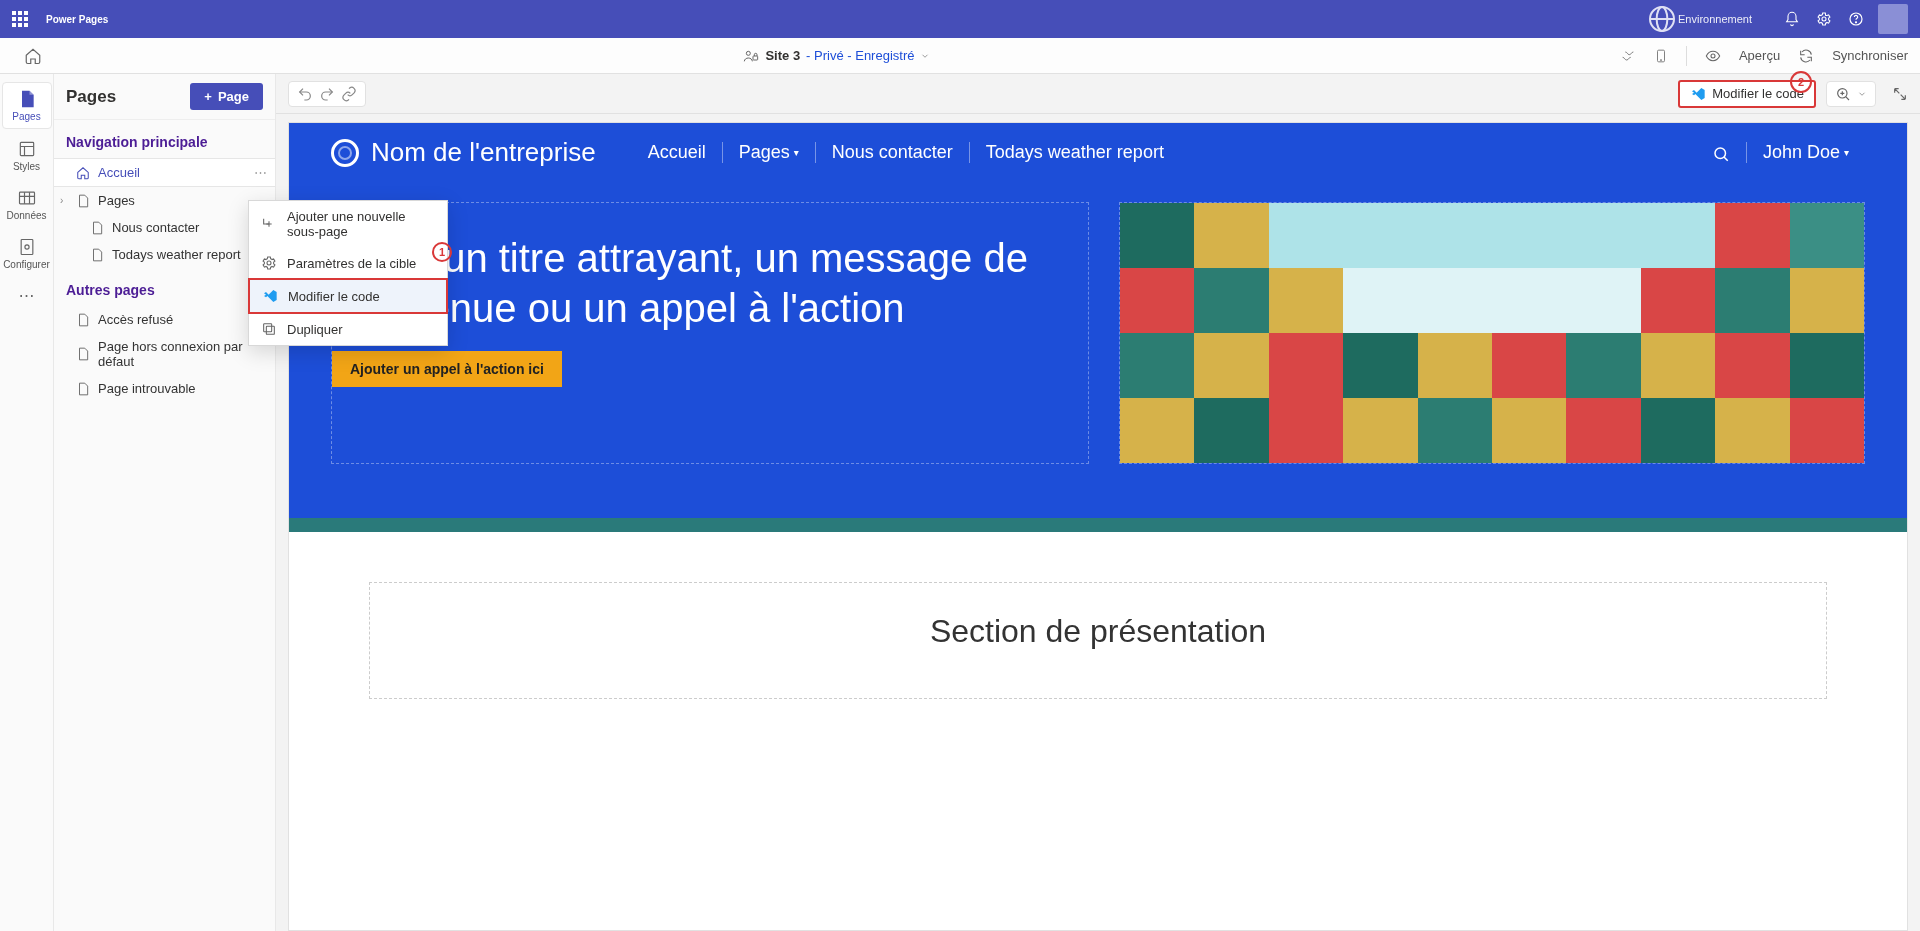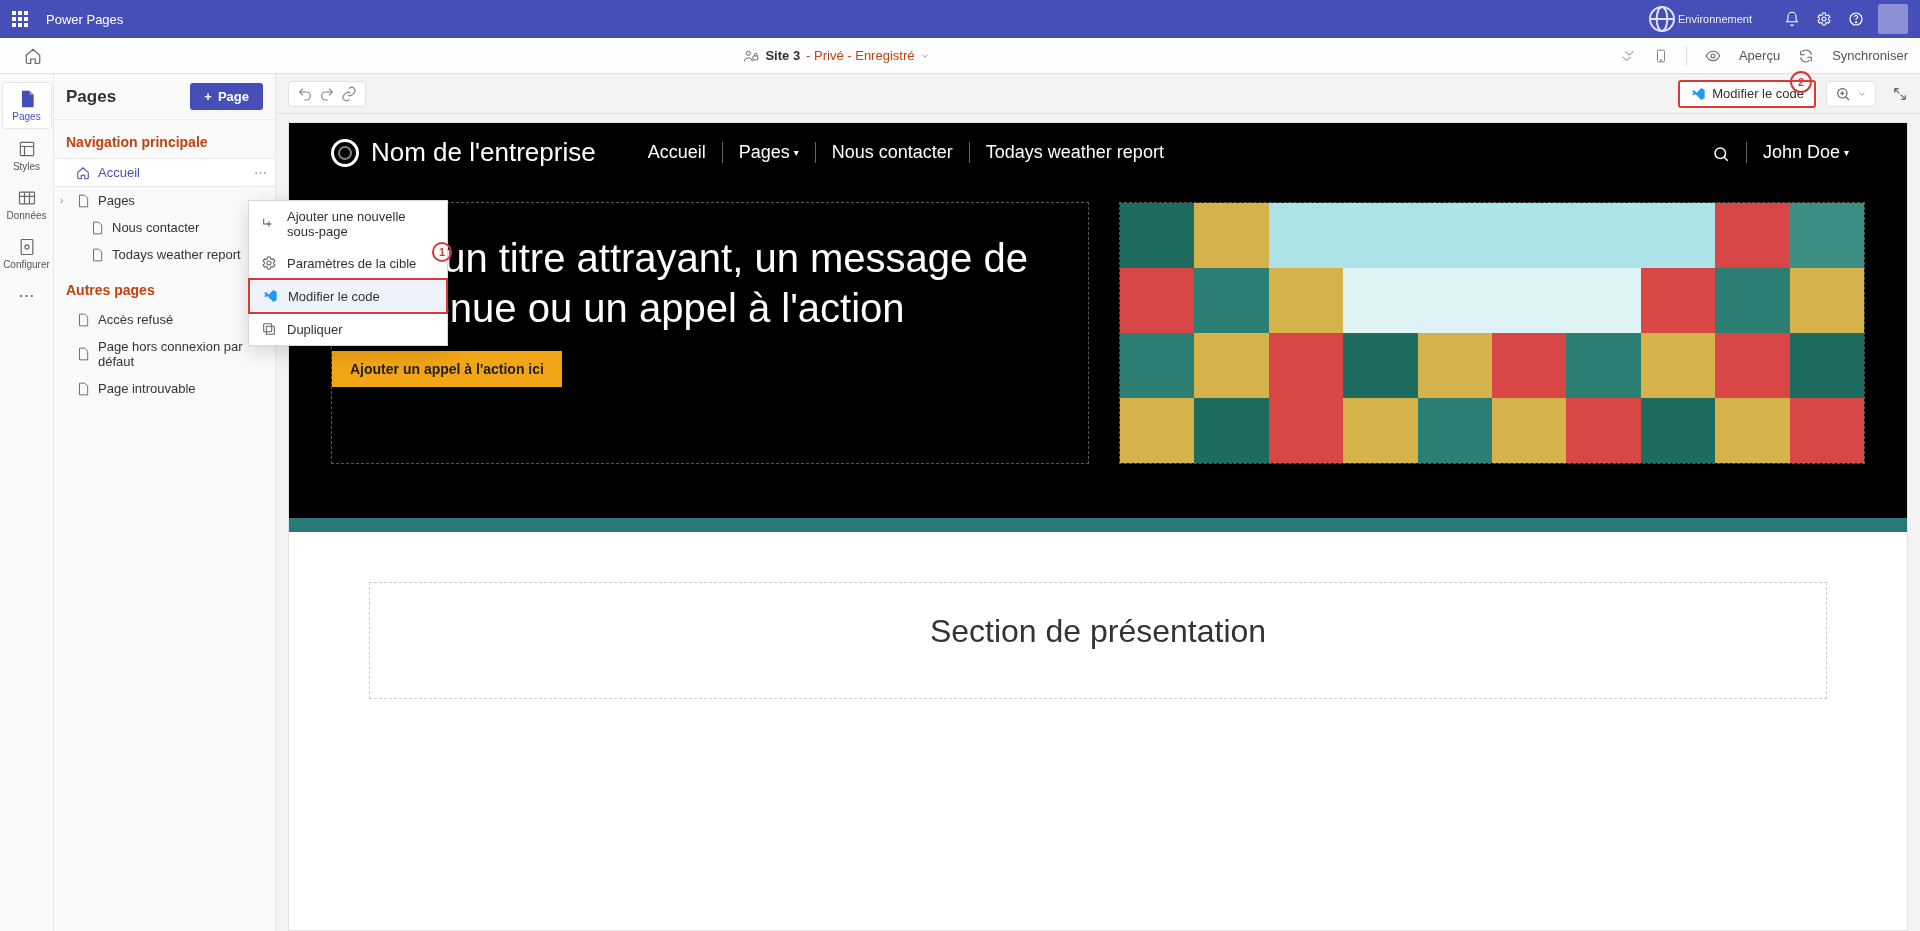--- a/index.html
+++ b/index.html
@@ -1,48 +1,48 @@
 <!DOCTYPE html>
 <html><head>
 <meta charset="utf-8">
 <style>
   * { margin: 0; padding: 0; box-sizing: border-box; }
   body { font-family: "Segoe UI", Arial, sans-serif; font-size: 13px; color: #323130; background: #f5f5f5; overflow: hidden; }
   
   .top-bar { background: #464eb8; height: 38px; display: flex; align-items: center; padding: 0 12px; color: #fff; }
   .waffle { width: 16px; height: 16px; display: grid; grid-template-columns: repeat(3,4px); grid-template-rows: repeat(3,4px); gap:2px; margin-right:18px; cursor:pointer; }
   .waffle span { background:#fff; display:block; }
-  .app-title { font-size: 13px; font-weight:400; }
+  .app-title { font-size: 10px; font-weight:700; }
   .top-spacer { flex:1; }
   .env-block { display:flex; align-items:center; gap:0; margin-right:24px; }
   .env-text { font-size:11px; line-height:1.1; }
   .env-text .envlabel { opacity:.9; }
   .env-text .envname { opacity:.6; }
   .top-icon { width:32px; height:32px; display:flex; align-items:center; justify-content:center; cursor:pointer; }
   .top-avatar { width:30px; height:30px; background:#8a8fd6; margin-left:6px; border-radius:2px; }
   
   .cmd-bar { height:36px; background:#fdfdfd; border-bottom:1px solid #e1e1e1; display:flex; align-items:center; padding:0 12px; }
   .cmd-left { width:42px; display:flex; justify-content:center; }
   .cmd-center { flex:1; display:flex; align-items:center; justify-content:center; gap:6px; }
   .cmd-center .site-name { font-weight:600; }
-  .cmd-center .site-status { color:#c2410c; }
+  .cmd-center .site-status { color:#1d4ed8; }
   .cmd-right { display:flex; align-items:center; gap:18px; color:#555; }
   .cmd-item { display:flex; align-items:center; gap:18px; cursor:pointer; font-size:13px; }
   .cmd-sep { width:1px; height:20px; background:#ddd; }
   
   .layout { display:flex; height: calc(100vh - 74px); }
   .rail { width:54px; background:#fafafa; border-right:1px solid #e8e8e8; display:flex; flex-direction:column; align-items:center; padding-top:8px; gap:4px; }
   .rail-item { width:50px; padding:6px 0; display:flex; flex-direction:column; align-items:center; gap:2px; font-size:10px; color:#555; cursor:pointer; border-radius:4px; }
   .rail-item.active { background:#fff; color:#464eb8; border:1px solid #e6e6e6; }
   .rail-ico { width:20px; height:20px; }
   .sidepanel { width:222px; background:#fafafa; border-right:1px solid #e8e8e8; position:relative; }
   .side-header { height:46px; display:flex; align-items:center; justify-content:space-between; padding:0 12px; border-bottom:1px solid #eee; }
   .pages-title { font-size:17px; font-weight:600; }
   .add-btn { background:#464eb8; color:#fff; border:none; border-radius:3px; padding:6px 14px; font-size:13px; font-weight:600; display:flex; align-items:center; gap:6px; cursor:pointer; }
-  .side-section-title { padding:14px 12px 8px; font-size:14px; font-weight:600; color:#c2410c; }
+  .side-section-title { padding:14px 12px 8px; font-size:14px; font-weight:600; color:#4c1d95; }
   .tree-item { display:flex; align-items:center; gap:8px; padding:6px 12px 6px 22px; font-size:13px; color:#333; cursor:pointer; position:relative; }
   .tree-item.active { background:#fff; color:#464eb8; border:1px solid #e6e6e6; border-left:none; border-right:none; }
   .tree-item.level2 { padding-left:36px; }
   .tree-item .chev { position:absolute; left:6px; font-size:10px; color:#888; }
   .tree-item .more { position:absolute; right:8px; color:#888; }
   .tree-ico { width:14px; height:14px; flex:none; }
   
   .ctx-menu { position:absolute; top:200px; left:248px; width:200px; background:#fff; border:1px solid #d8d8d8; box-shadow:0 6px 20px rgba(0,0,0,.15); z-index:50; font-size:13px; }
   .ctx-item { display:flex; align-items:center; gap:10px; padding:8px 12px; cursor:pointer; position:relative; }
   .ctx-item.hl { background:#eef3fb; border:2px solid #d93838; margin:-1px; }
@@ -50,21 +50,21 @@
   
   .canvas-wrap { flex:1; display:flex; flex-direction:column; background:#f3f3f3; }
   .canvas-toolbar { height:40px; display:flex; align-items:center; padding:0 12px; gap:10px; border-bottom:1px solid #e1e1e1; background:#f3f3f3; }
   .tb-group { display:flex; align-items:center; gap:6px; background:#fff; border:1px solid #e1e1e1; border-radius:4px; padding:4px 8px; }
   .tb-ico { width:16px; height:16px; color:#666; cursor:pointer; }
   .tb-spacer { flex:1; }
   .edit-code-btn { display:flex; align-items:center; gap:6px; padding:4px 10px; background:#fff; border:2px solid #d93838; border-radius:3px; cursor:pointer; font-size:13px; }
   .vs-icon { color:#1f9cf0; }
   
   .preview { flex:1; margin:8px 12px 0 12px; overflow:auto; background:#fff; border:1px solid #e1e1e1; }
-  .hero { background:#000000; padding:0 0 14px 0; }
+  .hero { background:#1d4ed8; padding:0 0 14px 0; }
   .nav-bar { display:flex; align-items:center; padding:14px 42px; gap:10px; color:#fff; }
   .brand { display:flex; align-items:center; gap:12px; font-size:26px; font-weight:400; }
   .brand-ico { width:28px; height:28px; border:3px solid #fff; border-radius:50%; position:relative; }
   .brand-ico::after { content:""; position:absolute; inset:4px; border:2px solid #fff; border-radius:50%; opacity:.5; }
   .nav-links { display:flex; align-items:center; gap:0; margin-left:26px; }
   .nav-link { padding:0 16px; border-left:1px solid rgba(255,255,255,.4); font-size:18px; cursor:pointer; display:flex; align-items:center; gap:4px; }
   .nav-link:first-child { border-left:none; }
   .nav-caret { font-size:10px; }
   .nav-right { margin-left:auto; display:flex; align-items:flex-end; }
   .hero-body { display:flex; gap:30px; padding:20px 42px 40px; }

